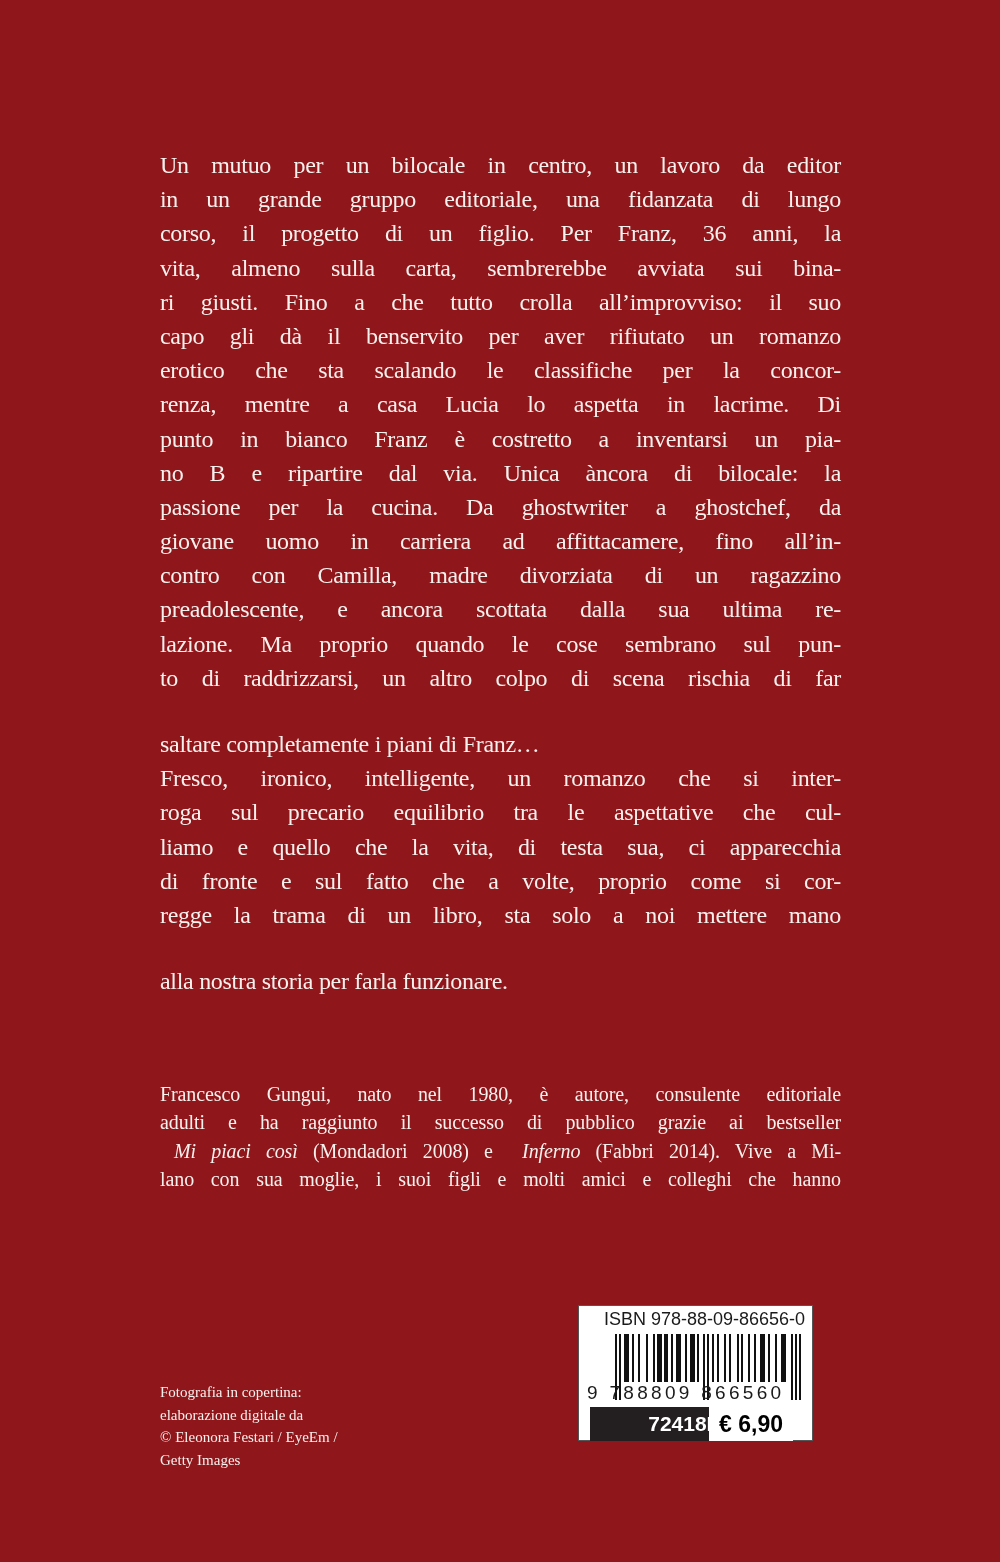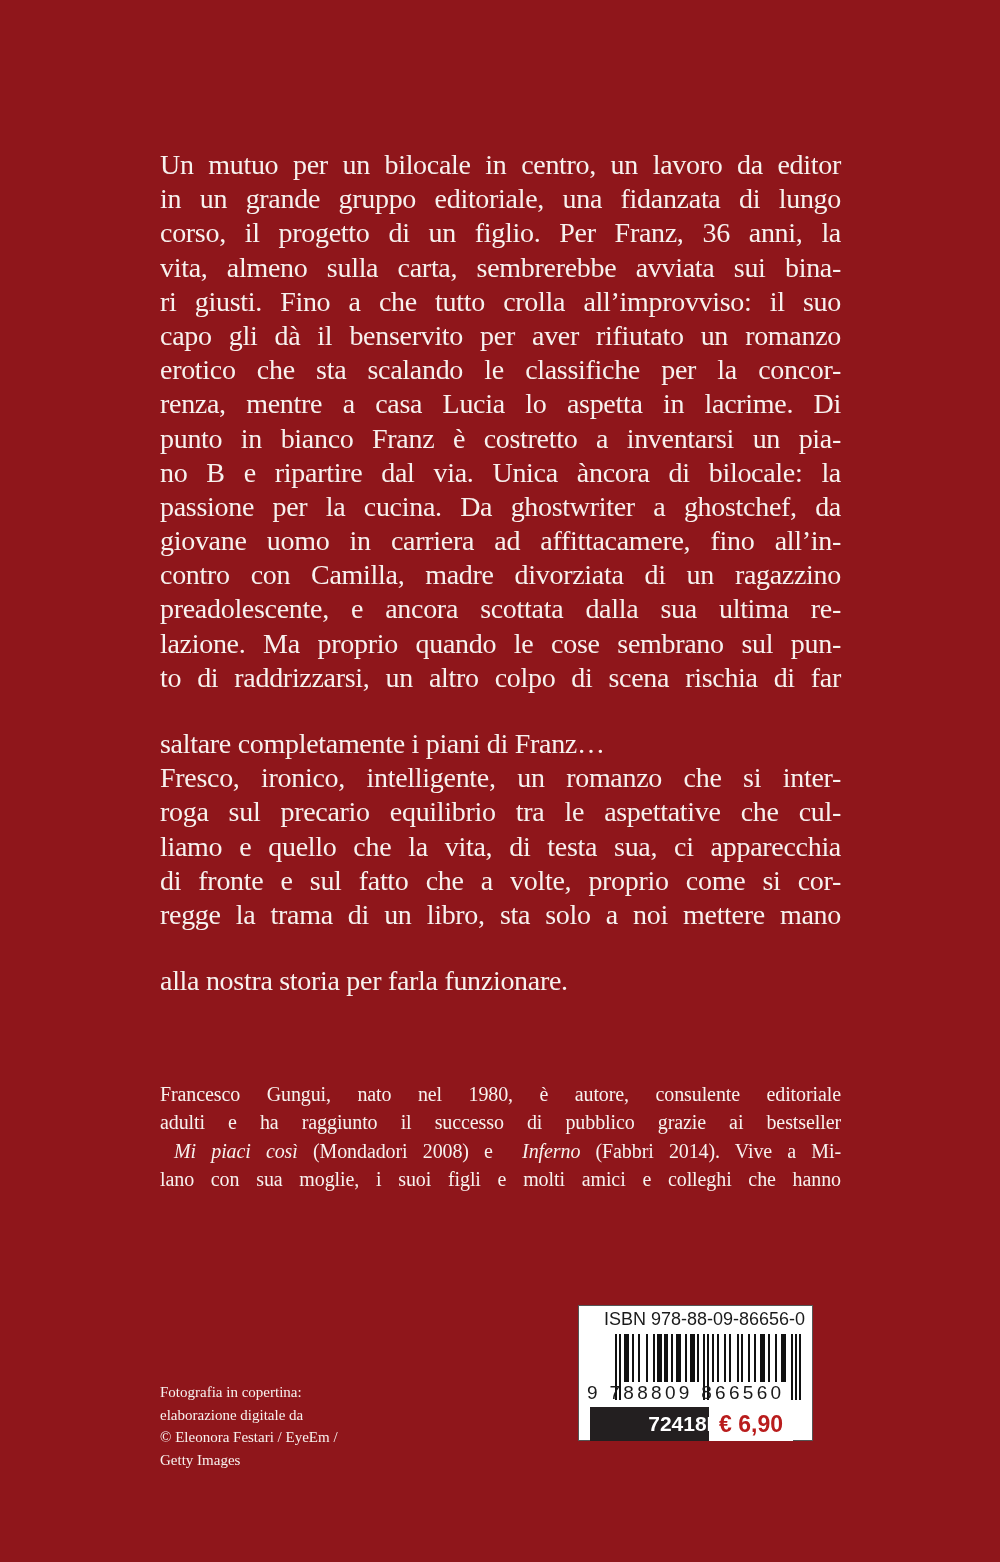--- a/index.html
+++ b/index.html
@@ -1,30 +1,30 @@
 <!DOCTYPE html>
 <html><head>
 <meta charset="utf-8">
 <style>
   html, body { margin:0; padding:0; }
   body { width:1000px; height:1562px; background:#8f161b; position:relative; overflow:hidden; color:#f7f1ee; }
   .blurb { position:absolute; left:160px; top:148px; width:681px; font-family:"Liberation Serif","DejaVu Serif",serif; }
-  .blurb .ln { display:block; height:34.2px; line-height:34.2px; font-size:28px; text-align:justify; text-align-last:justify; white-space:nowrap; transform-origin:left; letter-spacing:-0.3px; }
+  .blurb .ln { display:block; height:34.2px; line-height:34.2px; font-size:24px; text-align:justify; text-align-last:justify; white-space:nowrap; transform-origin:left; letter-spacing:-0.3px; }
   .blurb .ln.last { text-align-last:left;margin-top:32px; }
   .bio { position:absolute; left:160px; top:1080px; width:681px; font-family:"Liberation Serif","DejaVu Serif",serif; }
   .bio .ln { display:block; height:28.3px; line-height:28.3px; font-size:20px; text-align:justify; text-align-last:justify; white-space:nowrap; letter-spacing:-0.1px; }
   .bio .ln.last { text-align-last:left; }
   .credit { position:absolute; left:160px; top:1381px; font-family:"Liberation Serif","DejaVu Serif",serif; font-size:15px; line-height:22.5px; }
   .credit span { display:block; }
   .barcode-box { position:absolute; left:578px; top:1305px; width:235px; height:136px; background:#fff; border:1px solid #555; box-sizing:border-box; }
   .isbn-text { position:absolute; left:0; right:0; top:3px; text-align:center; font-family:"Liberation Sans","DejaVu Sans",sans-serif; font-size:18px; color:#1a1a1a; padding-left:18px; }
   .bars { position:absolute; left:36px; top:28px; width:190px; height:66px; }
   .digits { position:absolute; top:76px; left:8px; font-family:"Liberation Sans","DejaVu Sans",sans-serif; font-size:19px; color:#1a1a1a; letter-spacing:3.3px; }
   .code-cell { position:absolute; left:11px; top:101px; width:130px; height:34px; background:#231f20; color:#fff; font-family:"Liberation Sans","DejaVu Sans",sans-serif; font-weight:bold; font-size:21px; line-height:34px; text-align:center;padding-left:30px; }
-  .price-cell { position:absolute; left:130px; top:101px; width:84px; height:34px; background:#fff; color:#b91c1c; font-family:"Liberation Sans","DejaVu Sans",sans-serif; font-weight:bold; font-size:23px; line-height:34px; text-align:center; }
+  .price-cell { position:absolute; left:130px; top:101px; width:84px; height:34px; background:#fff; color:#000000; font-family:"Liberation Sans","DejaVu Sans",sans-serif; font-weight:bold; font-size:23px; line-height:34px; text-align:center; }
   .bio i { font-style:italic;margin-left:14px; }
 </style>
 </head>
 <body>
 
 <div class="blurb">
   <span class="ln">Un mutuo per un bilocale in centro, un lavoro da editor</span>
   <span class="ln">in un grande gruppo editoriale, una fidanzata di lungo</span>
   <span class="ln">corso, il progetto di un figlio. Per Franz, 36 anni, la</span>
   <span class="ln">vita, almeno sulla carta, sembrerebbe avviata sui bina-</span>

